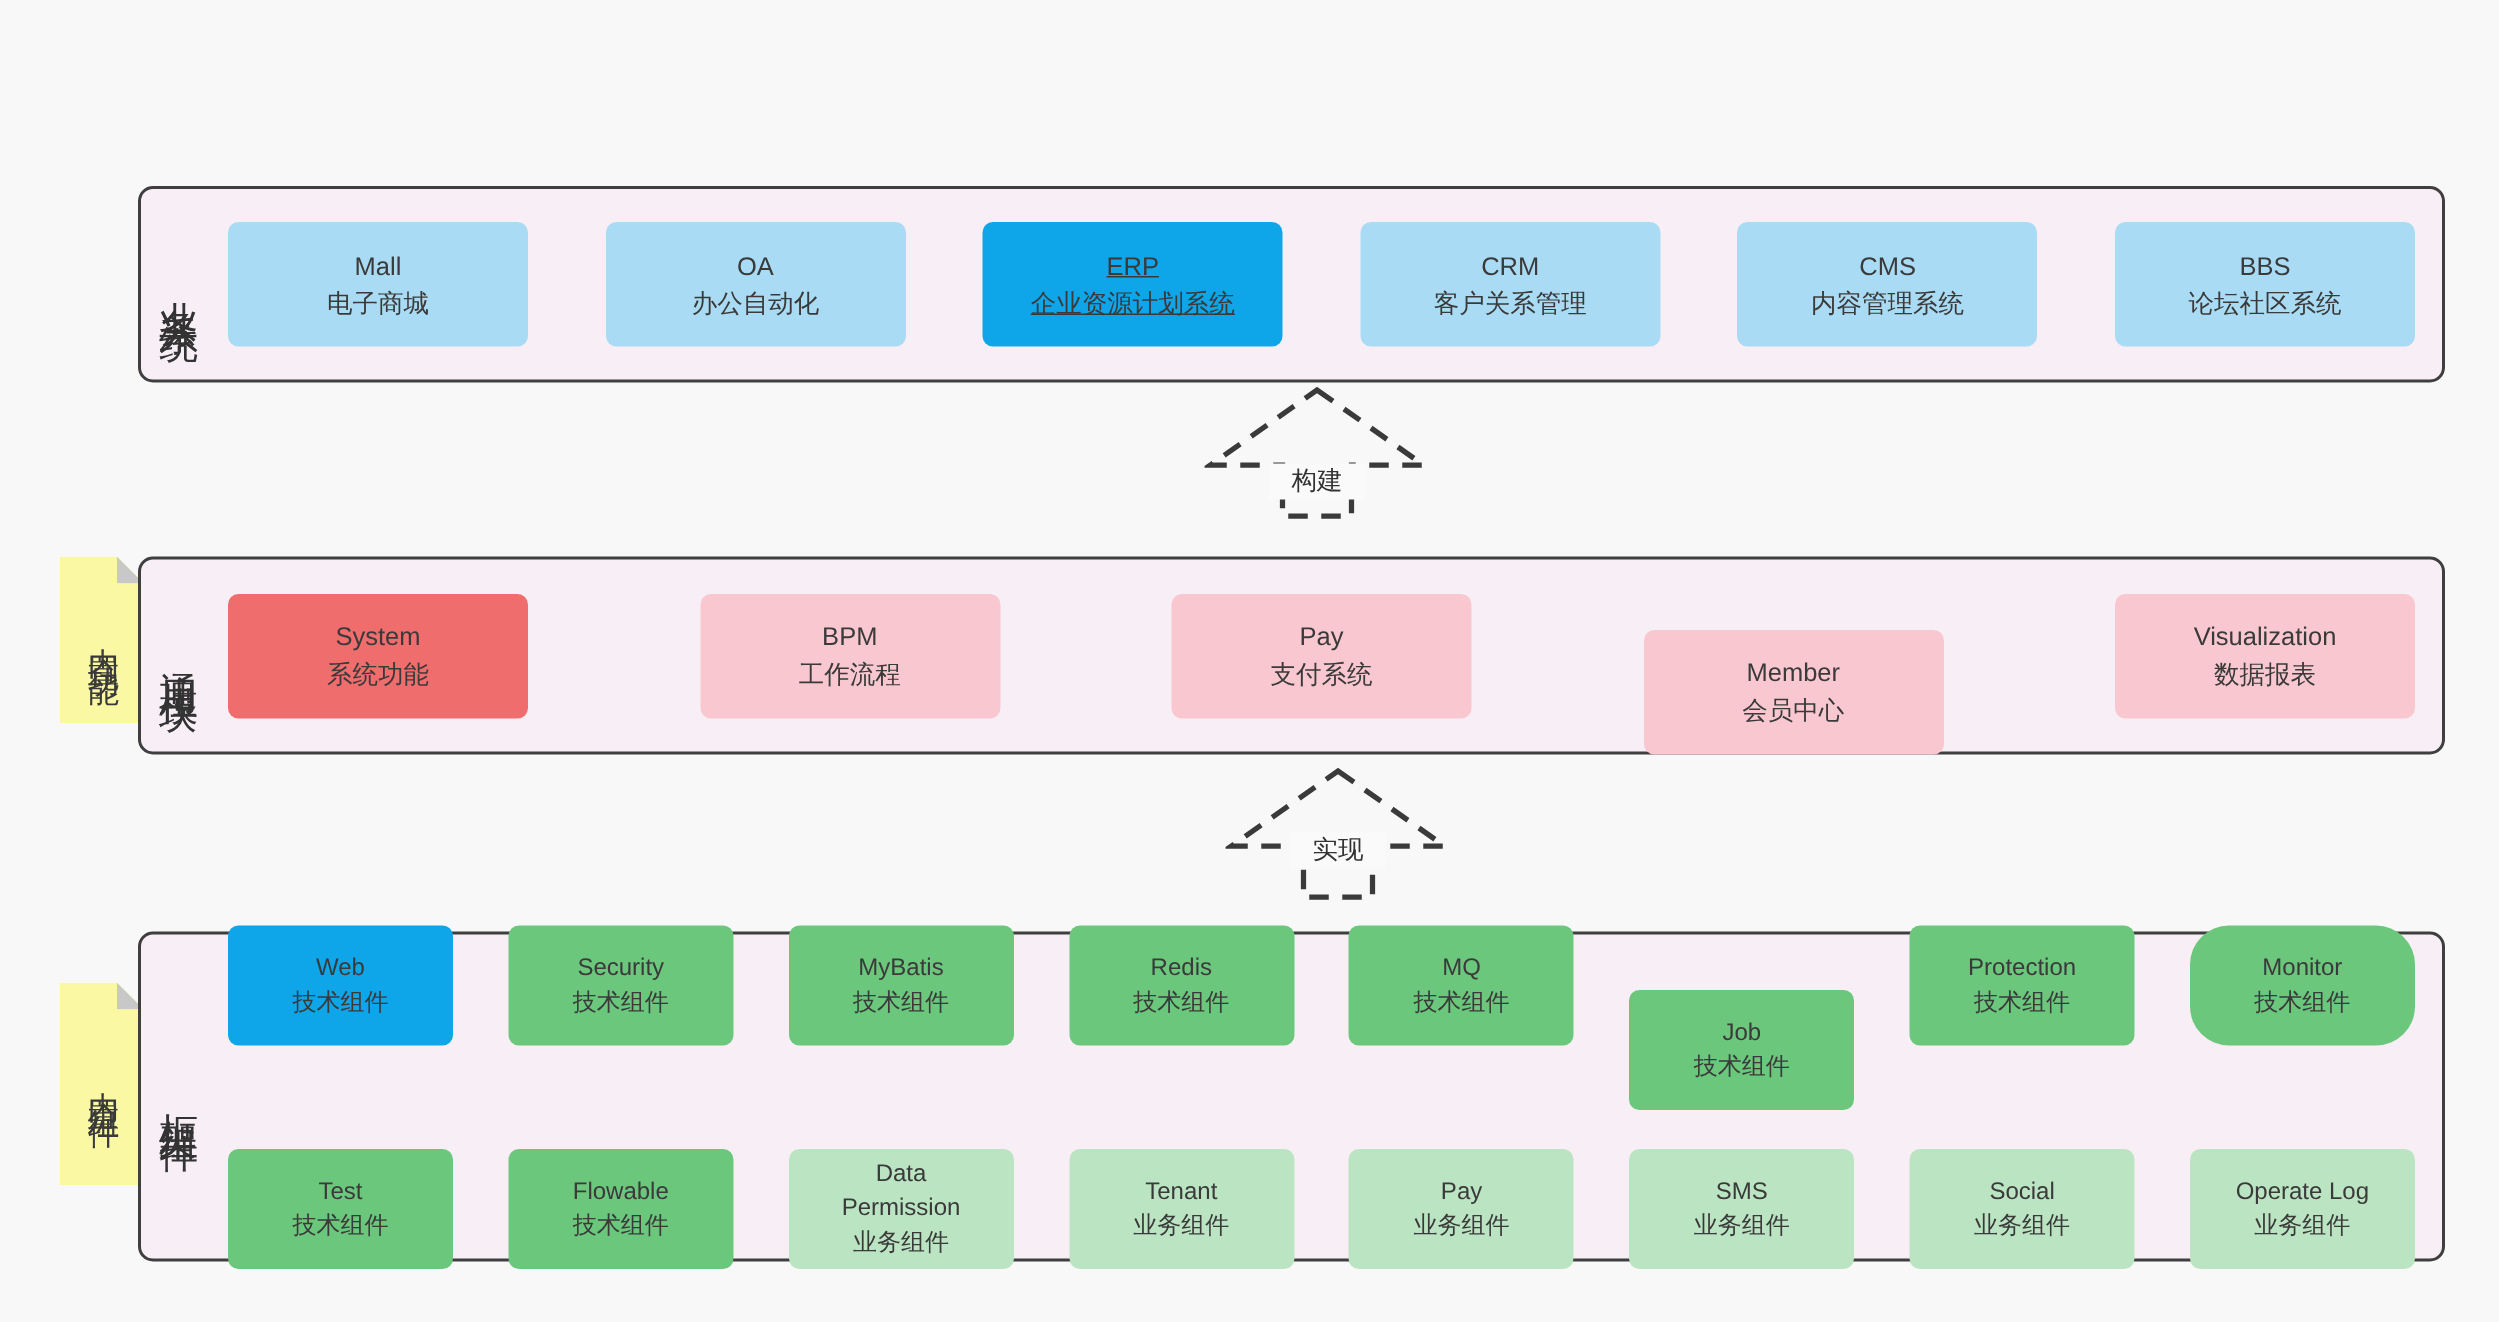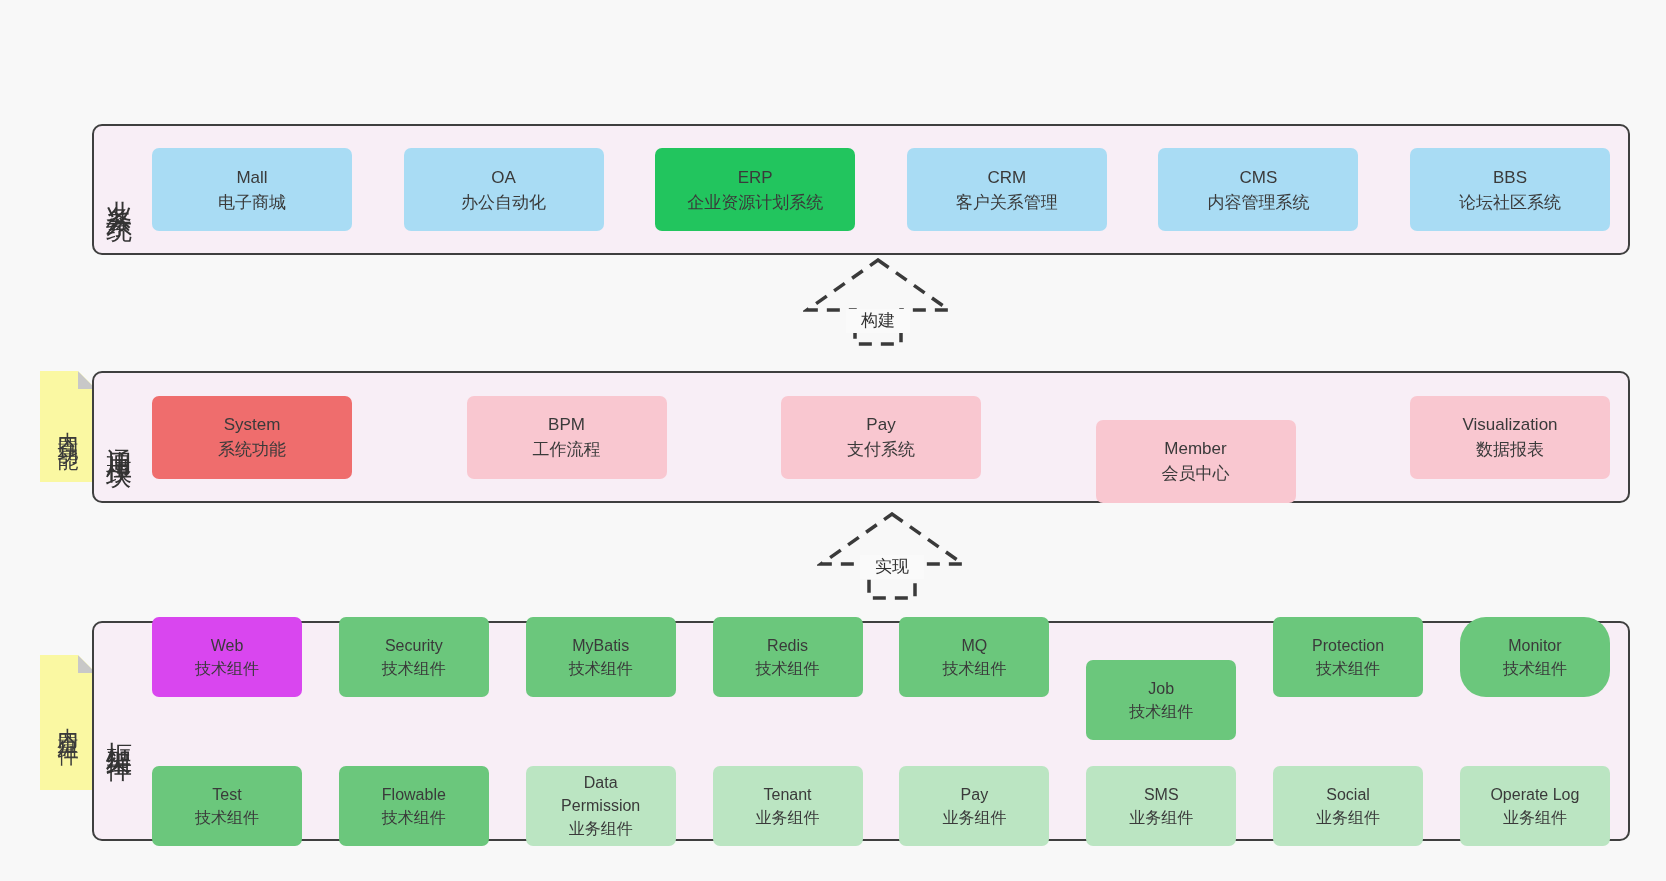--- a/index.html
+++ b/index.html
@@ -61,21 +61,21 @@
     </div>
     <div class="band-boxes">
       <div class="box lg" style="background: rgb(169, 220, 244);">
         <span class="bn">Mall</span>
         <span class="bd">电子商城</span>
       </div>
       <div class="box lg" style="background: rgb(169, 220, 244);">
         <span class="bn">OA</span>
         <span class="bd">办公自动化</span>
       </div>
-      <div class="box lg" style="background: #22c55e;">
+      <div class="box lg" style="background: #0ea5e9; text-decoration: underline;">
         <span class="bn">ERP</span>
         <span class="bd">企业资源计划系统</span>
       </div>
       <div class="box lg" style="background: rgb(169, 220, 244);">
         <span class="bn">CRM</span>
         <span class="bd">客户关系管理</span>
       </div>
       <div class="box lg" style="background: rgb(169, 220, 244);">
         <span class="bn">CMS</span>
         <span class="bd">内容管理系统</span>
@@ -128,21 +128,21 @@
     </svg>
   </div>
   <div class="arrow-label" style="left:860px;top:555px;">实现</div>
 
   <div class="band" style="top: 621px; height: 220px; background: rgb(248, 238, 246);">
     <div class="band-label">
       <span>框架组件</span>
     </div>
     <div class="band-rows">
       <div class="row">
-        <div class="box sm" style="background: #d946ef;">
+        <div class="box sm" style="background: #0ea5e9;">
           <span class="bn">Web</span>
           <span class="bd">技术组件</span>
         </div>
         <div class="box sm" style="background: rgb(107, 199, 124);">
           <span class="bn">Security</span>
           <span class="bd">技术组件</span>
         </div>
         <div class="box sm" style="background: rgb(107, 199, 124);">
           <span class="bn">MyBatis</span>
           <span class="bd">技术组件</span>

